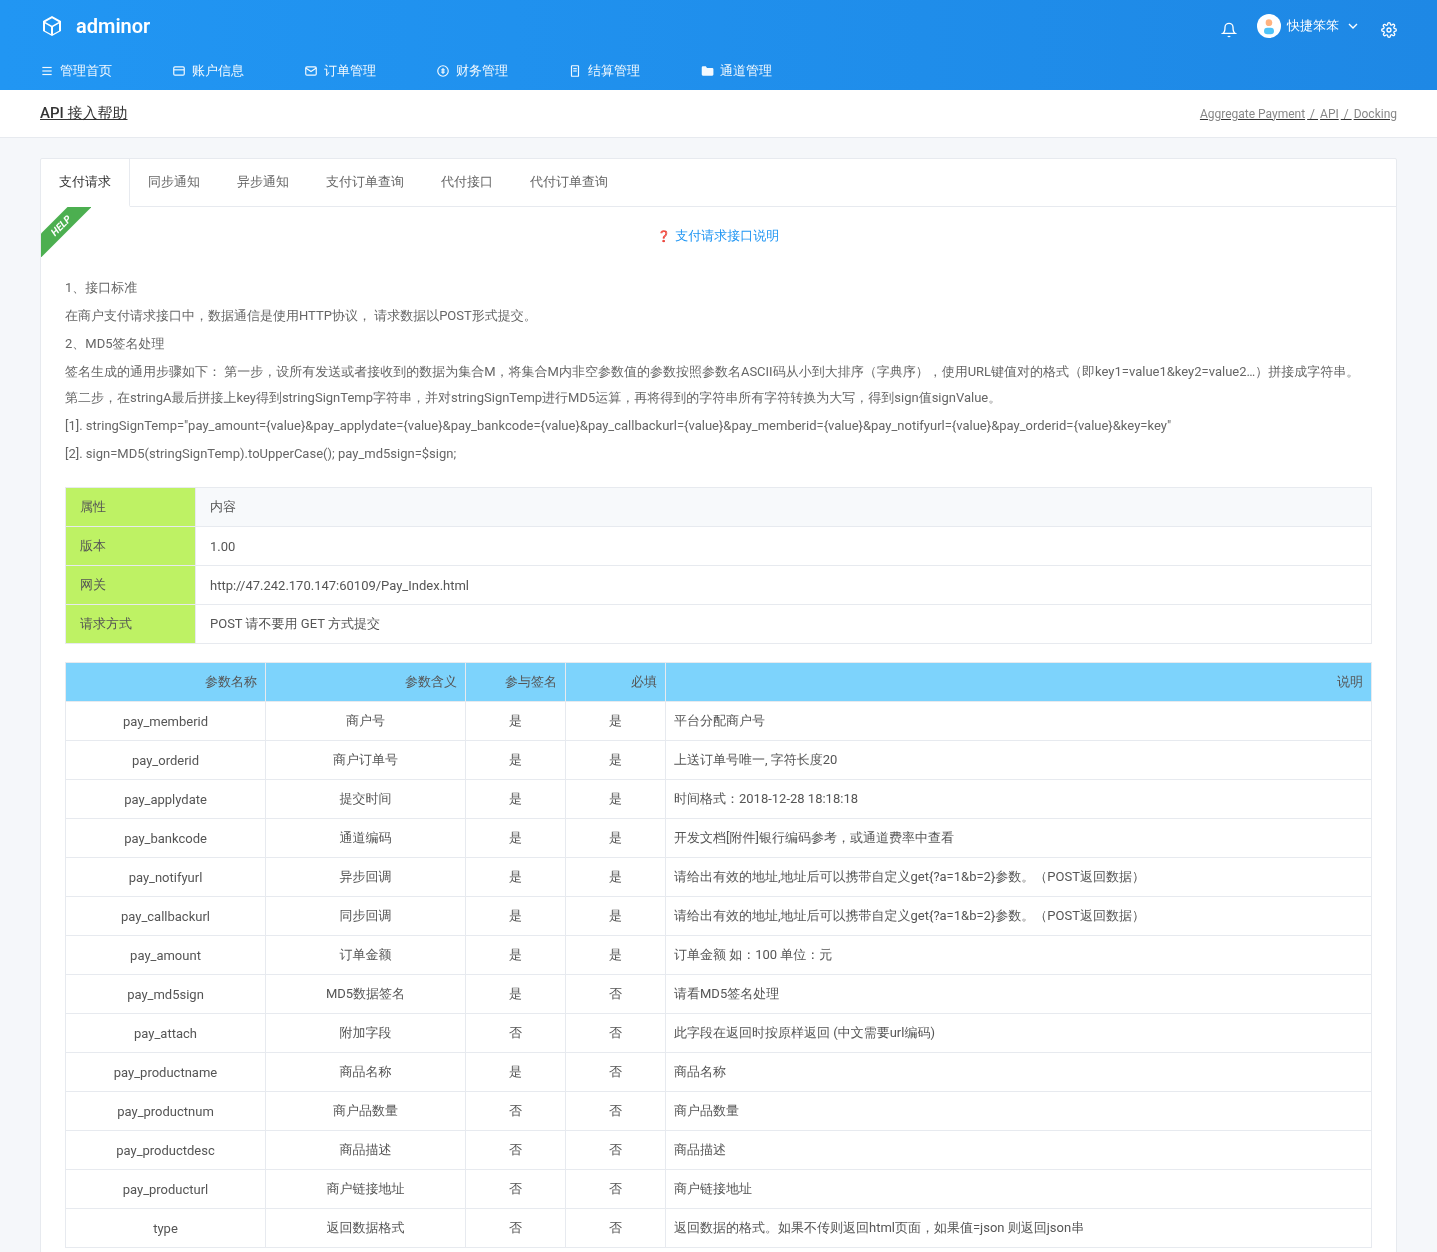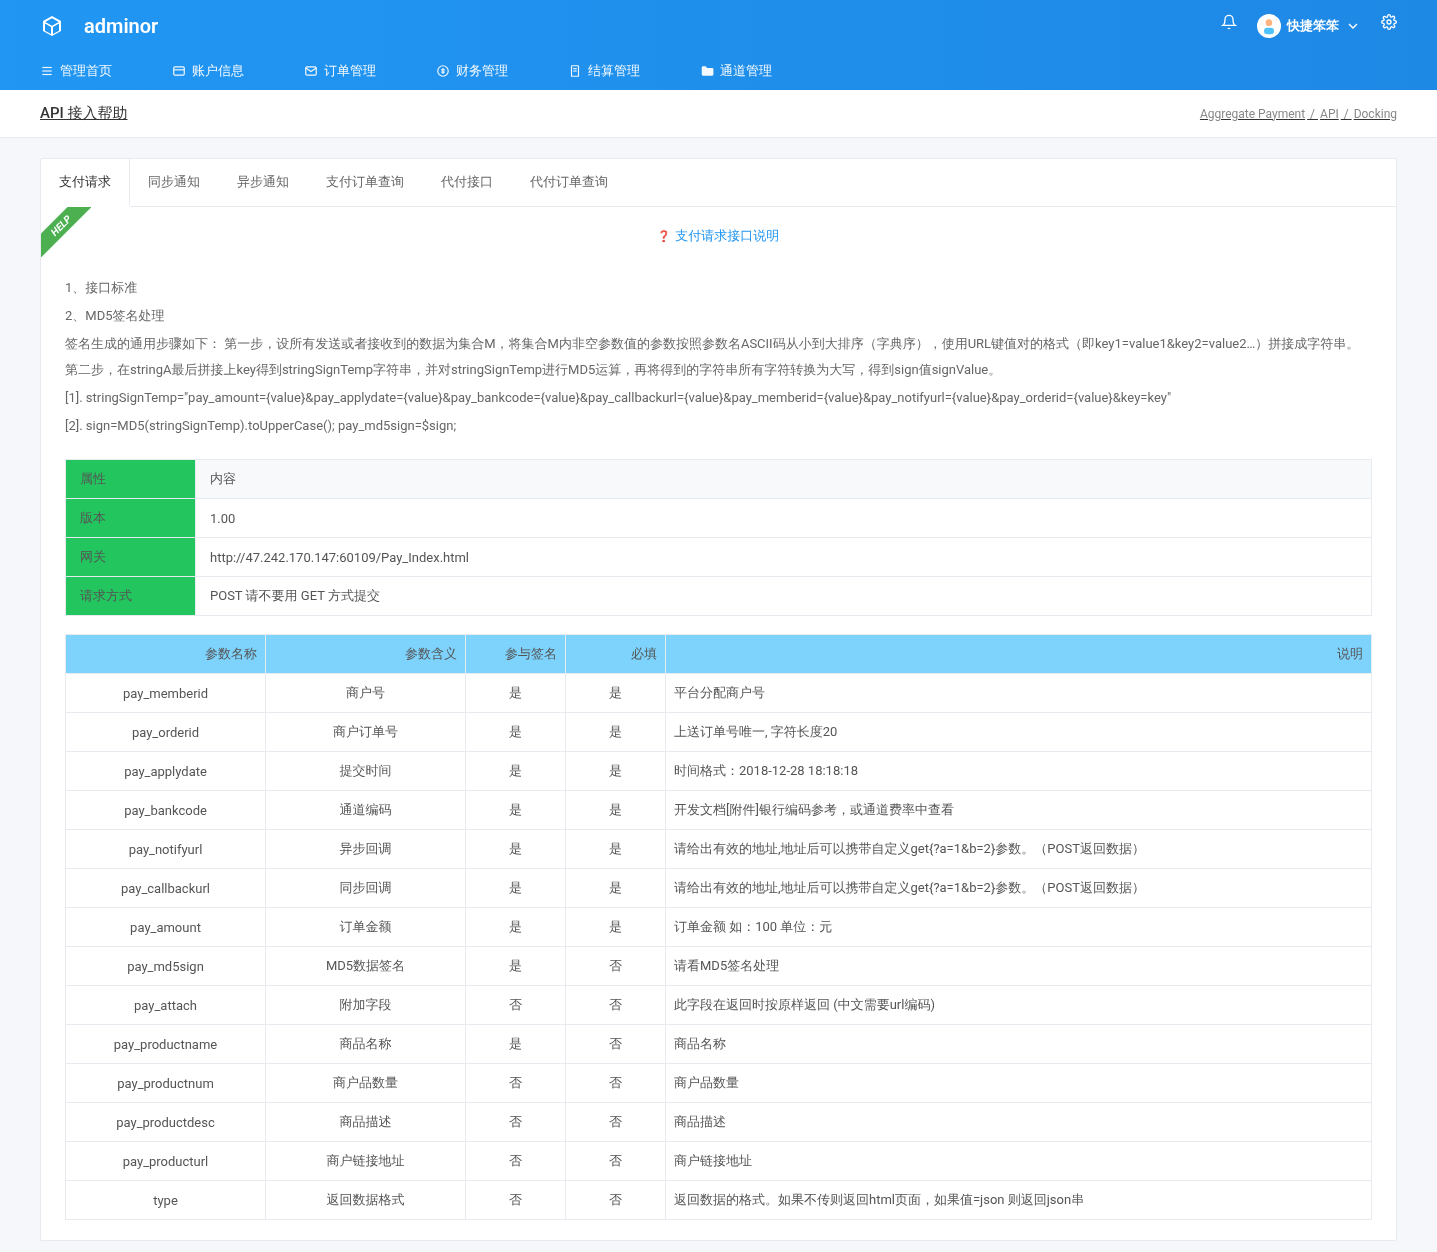--- a/index.html
+++ b/index.html
@@ -1,21 +1,21 @@
 <!DOCTYPE html>
 <html><head>
 <meta charset="utf-8">
 <style>
 * { margin: 0; padding: 0; box-sizing: border-box; }
 body { font-family: -apple-system, BlinkMacSystemFont, "Segoe UI", Roboto, "Helvetica Neue", Arial, sans-serif; background: #f5f7fa; color: #333; font-size: 13px; }
 .header { background: linear-gradient(to right, #2196F3, #1E88E5); color: #fff; }
 .header-top { display: flex; align-items: center; justify-content: space-between; padding: 14px 40px; }
-.logo { display: flex; align-items: flex-end; gap: 20px; font-size: 20px; font-weight: 600; }
+.logo { display: flex; align-items: flex-end; gap: 12px; font-size: 20px; font-weight: 600; }
 .logo-icon { width: 24px; height: 24px; }
-.header-right { display: flex; align-items: flex-start; gap: 20px; font-weight: bold; }
+.header-right { display: flex; align-items: flex-end; gap: 20px; }
 .bell-icon, .gear-icon, .chevron-down-icon { width: 16px; height: 16px; }
 .user-area { display: flex; align-items: center; gap: 6px; cursor: pointer; }
 .avatar { width: 24px; height: 24px; border-radius: 50%; background: #fff; display: flex; align-items: center; justify-content: center; overflow: hidden; }
 .header-nav { display: flex; gap: 60px; padding: 10px 40px; font-size: 13px; }
 .nav-item { display: flex; align-items: center; gap: 6px; cursor: pointer; opacity: 0.95; }
 .nav-icon { width: 14px; height: 14px; }
 .page-bar { background: #fff; border-bottom: 1px solid #e7eaef; padding: 14px 40px; display: flex; justify-content: space-between; align-items: center; text-decoration: underline; }
 .page-title { font-size: 15px; font-weight: 500; color: #333; }
 .breadcrumb { font-size: 12px; color: #888; }
 .breadcrumb span + span::before { content: " / "; margin: 0 2px; }
@@ -27,21 +27,21 @@
 .tab:first-child.active { border-left: none; }
 .panel { position: relative; padding: 20px 24px; }
 .help-ribbon { position: absolute; top: 0; left: 0; width: 50px; height: 50px; overflow: hidden; }
 .help-ribbon-inner { position: absolute; top: 10px; left: -20px; width: 80px; background: #4CAF50; color: #fff; text-align: center; font-size: 10px; padding: 3px 0; transform: rotate(-45deg); font-style: italic; font-weight: bold; }
 .notice { text-align: center; color: #2196F3; font-size: 13px; margin-bottom: 30px; }
 .notice::before { content: "❓"; font-size: 11px; margin-right: 4px; }
 .desc { line-height: 2; font-size: 13px; color: #666; margin-bottom: 20px; }
 .desc p { margin: 2px 0; }
 .table1 { width: 100%; border-collapse: collapse; margin-bottom: 18px; font-size: 13px; }
 .table1 th, .table1 td { border: 1px solid #e7eaef; padding: 10px 14px; text-align: left; color: #555; }
-.table1 th { background: #22c55e; font-weight: 500; width: 130px; }
+.table1 th { background: #bef264; font-weight: 500; width: 130px; }
 .table2 { width: 100%; border-collapse: collapse; font-size: 13px; }
 .table2 th, .table2 td { border: 1px solid #e7eaef; padding: 10px 8px; color: #555; }
 .table2 th { background: #7dd3fc; font-weight: 500; text-align: right; }
 .table2 td { text-align: center; }
 .table2 td:last-child { text-align: left; }
 .col-name { width: 200px; }
 .col-mean { width: 200px; }
 .col-sign { width: 100px; }
 .col-req { width: 100px; }
 </style>
@@ -143,20 +143,21 @@
       <div class="tab">代付接口</div>
       <div class="tab">代付订单查询</div>
     </div>
     <div class="panel">
       <div class="help-ribbon">
           <div class="help-ribbon-inner">HELP</div>
         </div>
       <div class="notice">支付请求接口说明</div>
       <div class="desc">
         <p>1、接口标准</p>
+        <p>在商户支付请求接口中，数据通信是使用HTTP协议， 请求数据以POST形式提交。</p>
         <p>2、MD5签名处理</p>
         <p>签名生成的通用步骤如下： 第一步，设所有发送或者接收到的数据为集合M，将集合M内非空参数值的参数按照参数名ASCII码从小到大排序（字典序），使用URL键值对的格式（即key1=value1&amp;key2=value2…）拼接成字符串。 第二步，在stringA最后拼接上key得到stringSignTemp字符串，并对stringSignTemp进行MD5运算，再将得到的字符串所有字符转换为大写，得到sign值signValue。</p>
         <p>[1]. stringSignTemp="pay_amount={value}&amp;pay_applydate={value}&amp;pay_bankcode={value}&amp;pay_callbackurl={value}&amp;pay_memberid={value}&amp;pay_notifyurl={value}&amp;pay_orderid={value}&amp;key=key"</p>
         <p>[2]. sign=MD5(stringSignTemp).toUpperCase(); pay_md5sign=$sign;</p>
       </div>
 
       <table class="table1">
         <tbody>
             <tr>
               <th>属性</th>

